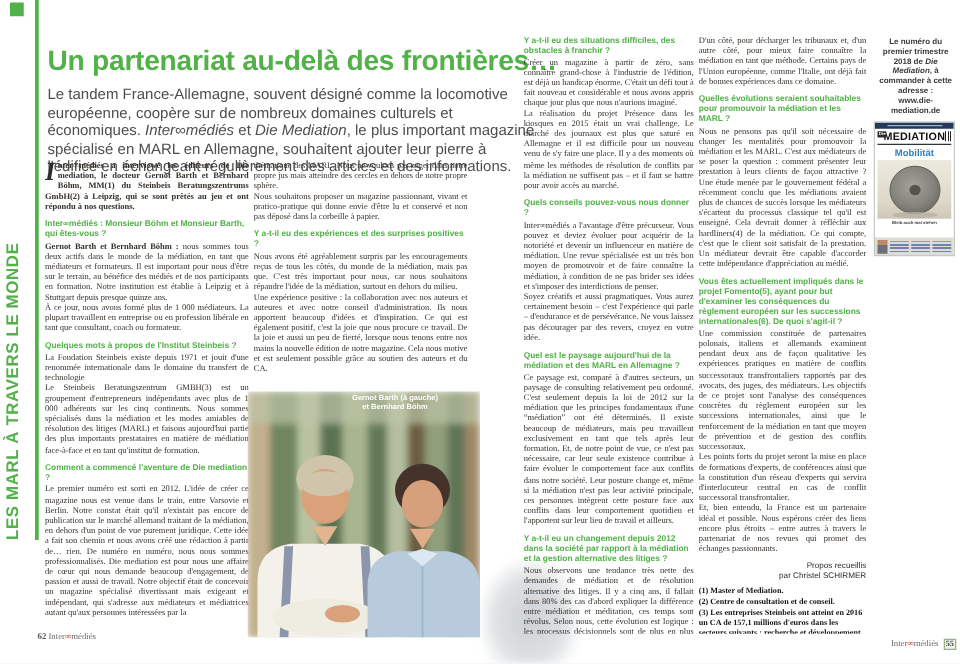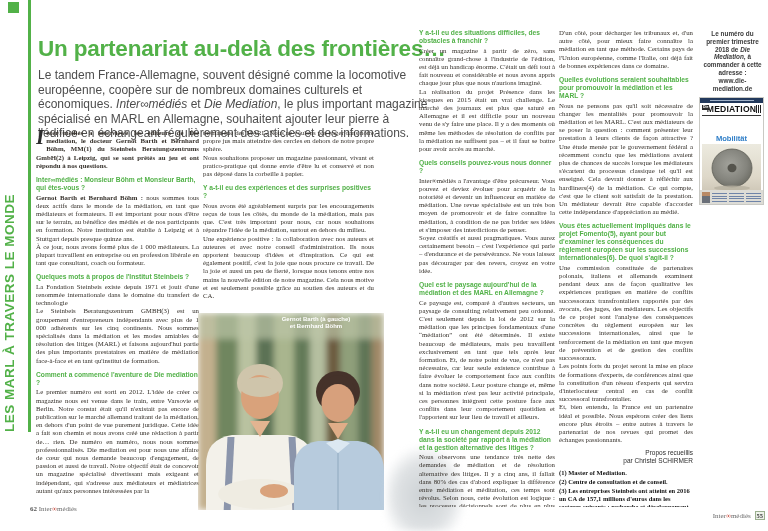--- a/index.html
+++ b/index.html
@@ -67,21 +67,21 @@
   .cover-topstrip{height:5px;background:#22395c;display:flex;align-items:center;justify-content:center;}
   .cover-topstrip i{display:block;width:44px;height:1px;background:#9fb0c6;}
   .cover-mast{position:relative;border-bottom:1px solid #333;margin:1px 2px 0 2px;padding:1px 0 1px 0;}
   .cover-die{position:absolute;left:0;top:1px;background:#2b2b2b;color:#fff;
     font-family:"Liberation Sans",sans-serif;font-weight:bold;font-size:3.5px;line-height:4.5px;padding:0 1px;}
   .cover-mediation{display:block;text-align:center;font-family:"Liberation Sans",sans-serif;
     font-weight:bold;font-size:8.6px;line-height:9px;letter-spacing:0.2px;color:#111;}
   .cover-barcode{position:absolute;right:0;top:1px;width:5px;height:8px;
     background:repeating-linear-gradient(90deg,#222 0 1px,#fff 1px 2px);}
   .cover-theme{text-align:center;font-family:"Liberation Sans",sans-serif;font-weight:bold;
-    font-size:7.6px;line-height:9px;color:#2f7ec7;margin-top:18px;}
+    font-size:7.6px;line-height:9px;color:#2f7ec7;margin-top:2px;}
   .cover-stone{height:47px;margin:1px 2px 0 2px;position:relative;
     background:linear-gradient(180deg,#eceadf 0%,#ded8c9 70%,#cfc8b8 100%);}
   .cover-caption{text-align:center;font-family:"Liberation Sans",sans-serif;font-weight:bold;
     font-size:3.4px;line-height:4.5px;color:#3c3c3c;margin-top:1px;}
   .cover-bottom{position:absolute;left:0;right:0;bottom:0;height:14px;background:#dddcd6;
     display:flex;align-items:center;gap:2px;padding:0 2px;box-sizing:border-box;}
   .cover-portrait{width:8px;height:11px;background:linear-gradient(180deg,#b98a66 0 40%,#6a6f78 40% 100%);flex:0 0 auto;}
   .cover-micro{flex:1;height:9px;
     background:repeating-linear-gradient(180deg,#6f84a8 0 1px,rgba(0,0,0,0) 1px 2.5px);}
 

